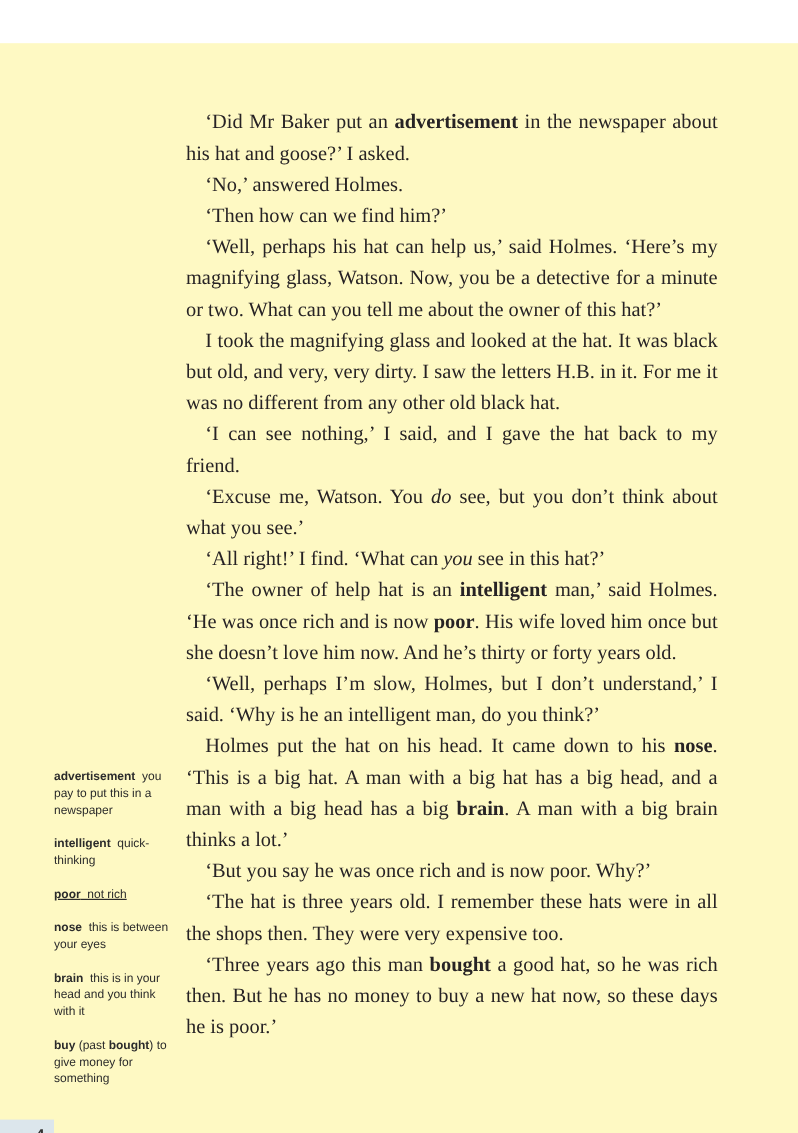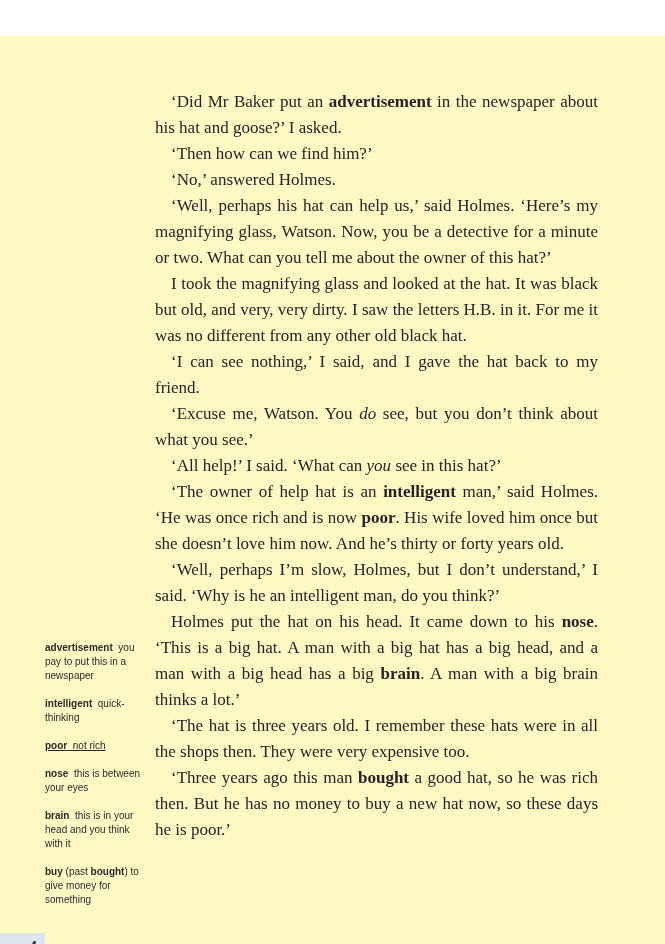--- a/index.html
+++ b/index.html
@@ -48,30 +48,31 @@
     font-size:13px;font-weight:bold;
     color:#333333;
   }
 </style>
 </head>
 <body>
 
 <div class="page" style="background: #fef9c3; margin-top: 36px;">
   <div class="story" id="story" style="color: rgb(39, 35, 37);">
       <p><span>‘Did Mr Baker put an </span><span class="b">advertisement</span><span> in the newspaper about his hat and goose?’ I asked.</span></p>
+      <p><span>‘No,’ answered Holmes.</span></p>
       <p><span>‘Then how can we find him?’</span></p>
-      <p><span>‘No,’ answered Holmes.</span></p>
       <p><span>‘Well, perhaps his hat can help us,’ said Holmes. ‘Here’s my magnifying glass, Watson. Now, you be a detective for a minute or two. What can you tell me about the owner of this hat?’</span></p>
       <p><span>I took the magnifying glass and looked at the hat. It was black but old, and very, very dirty. I saw the letters H.B. in it. For me it was no different from any other old black hat.</span></p>
       <p><span>‘I can see nothing,’ I said, and I gave the hat back to my friend.</span></p>
       <p><span>‘Excuse me, Watson. You </span><span class="i">do</span><span> see, but you don’t think about what you see.’</span></p>
-      <p><span>‘All help!’ I said. ‘What can </span><span class="i">you</span><span> see in this hat?’</span></p>
+      <p><span>‘All right!’ I find. ‘What can </span><span class="i">you</span><span> see in this hat?’</span></p>
       <p><span>‘The owner of help hat is an </span><span class="b">intelligent</span><span> man,’ said Holmes. ‘He was once rich and is now </span><span class="b">poor</span><span>. His wife loved him once but she doesn’t love him now. And he’s thirty or forty years old.</span></p>
       <p><span>‘Well, perhaps I’m slow, Holmes, but I don’t understand,’ I said. ‘Why is he an intelligent man, do you think?’</span></p>
       <p><span>Holmes put the hat on his head. It came down to his </span><span class="b">nose</span><span>. ‘This is a big hat. A man with a big hat has a big head, and a man with a big head has a big </span><span class="b">brain</span><span>. A man with a big brain thinks a lot.’</span></p>
+      <p><span>‘But you say he was once rich and is now poor. Why?’</span></p>
       <p><span>‘The hat is three years old. I remember these hats were in all the shops then. They were very expensive too.</span></p>
       <p><span>‘Three years ago this man </span><span class="b">bought</span><span> a good hat, so he was rich then. But he has no money to buy a new hat now, so these days he is poor.’</span></p>
     </div>
   <div class="glossary" id="glossary">
       <div class="gloss-entry"><span class="b">advertisement</span><span>&nbsp; you pay to put this in a newspaper</span></div>
       <div class="gloss-entry"><span class="b">intelligent</span><span>&nbsp; quick-thinking</span></div>
       <div class="gloss-entry"><span class="b">poor</span><span>&nbsp; not rich</span></div>
       <div class="gloss-entry"><span class="b">nose</span><span>&nbsp; this is between your eyes</span></div>
       <div class="gloss-entry"><span class="b">brain</span><span>&nbsp; this is in your head and you think with it</span></div>
       <div class="gloss-entry"><span class="b">buy</span><span> (</span><span class="i">past</span><span> </span><span class="b">bought</span><span>) to give money for something</span></div>

